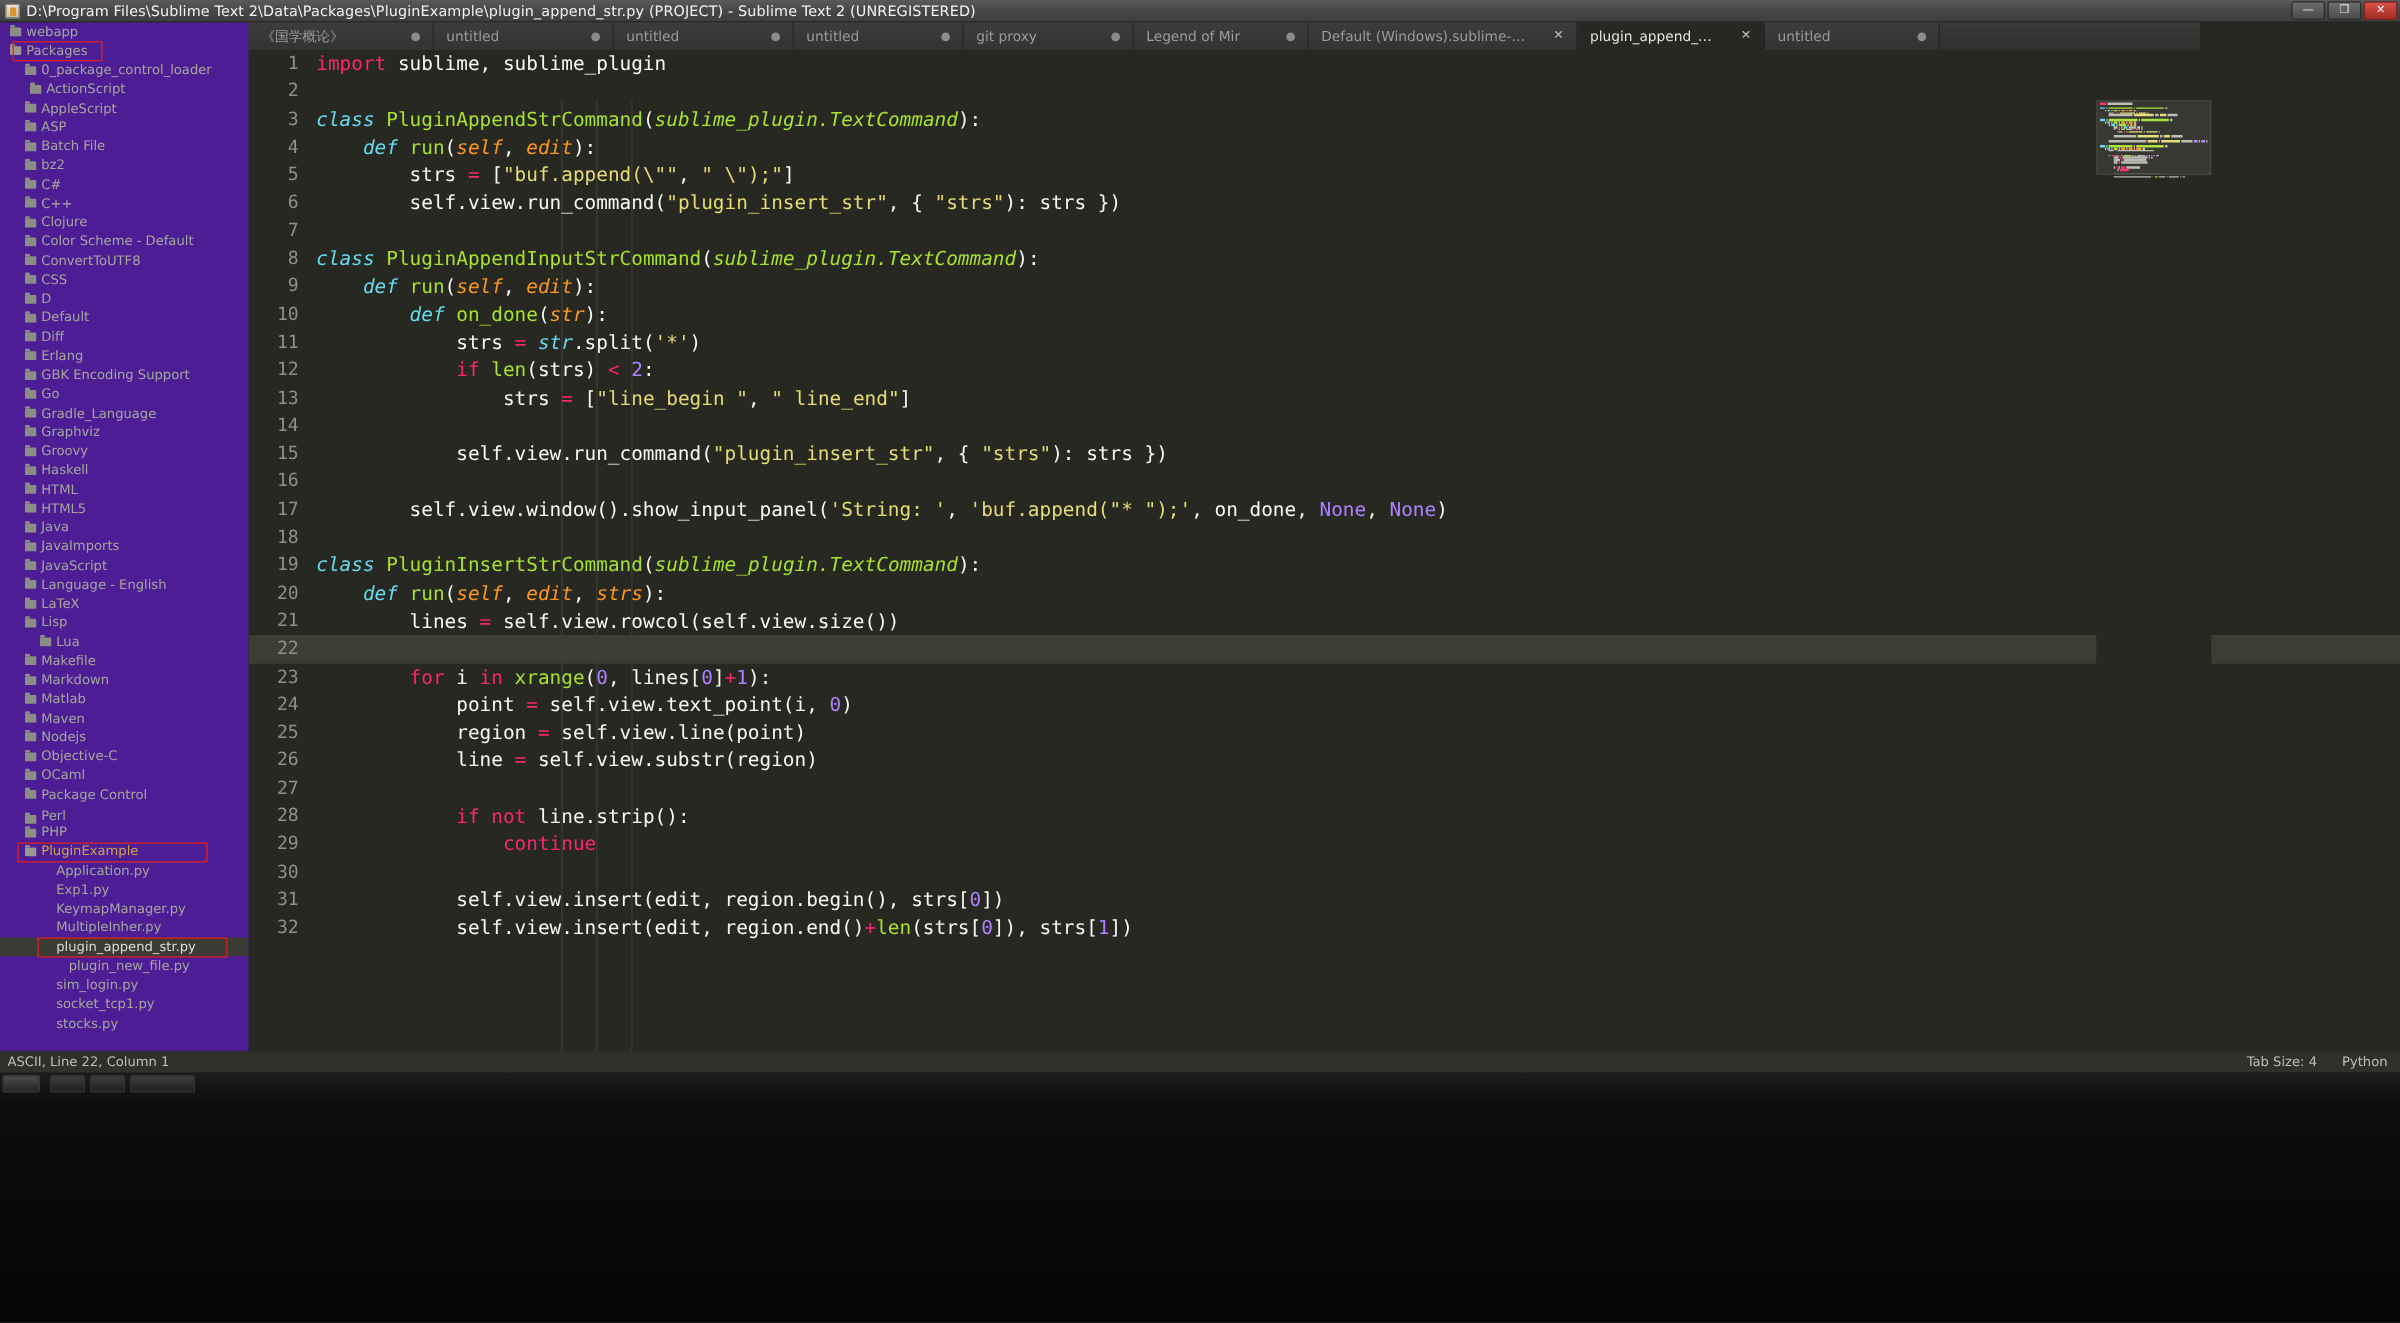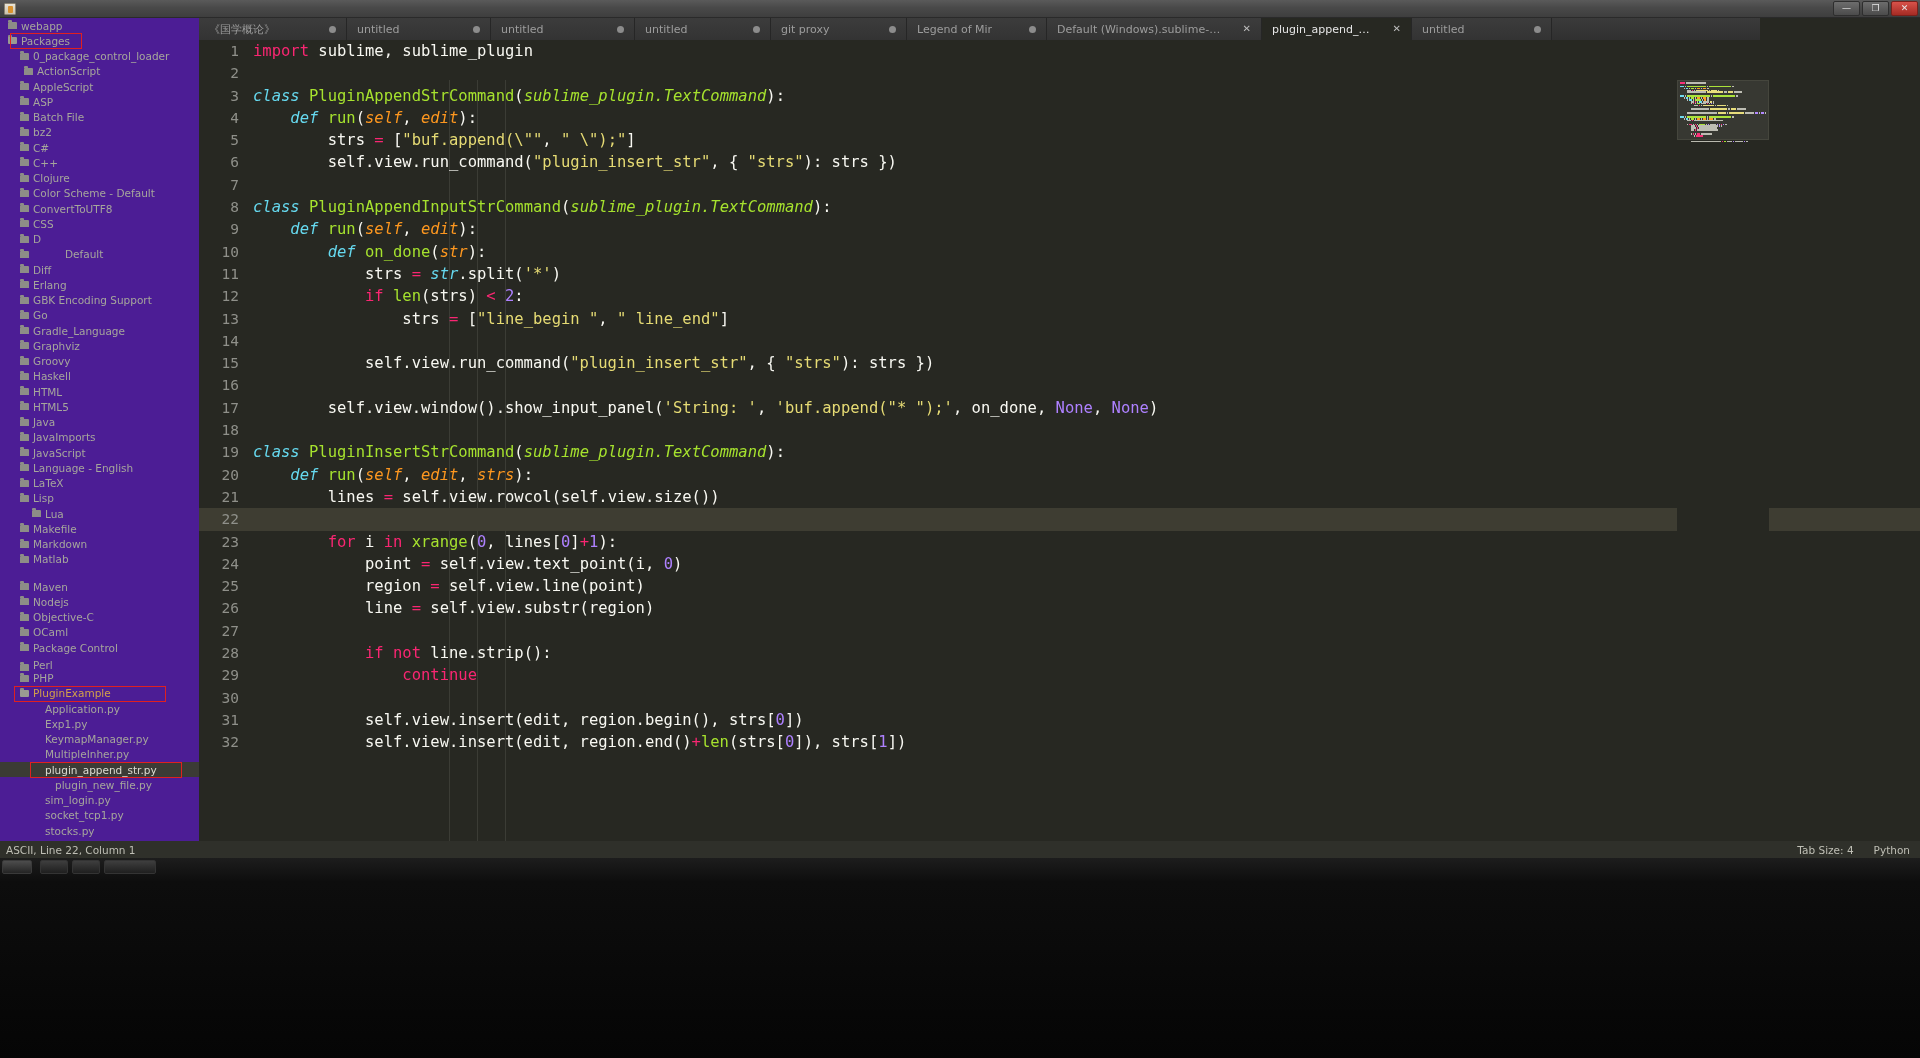--- a/index.html
+++ b/index.html
@@ -159,20 +159,21 @@
     position:absolute; top:2px; height:14px;
     background:linear-gradient(to bottom,#3e3e3e,#1f1f1f);
     border:1px solid #343434; border-radius:2px;
   }
 </style>
 </head>
 <body>
 
 <div id="titlebar">
   <div id="title-icon"></div>
+  <div id="title-text">D:\Program Files\Sublime Text 2\Data\Packages\PluginExample\plugin_append_str.py (PROJECT) - Sublime Text 2 (UNREGISTERED)</div>
   <div id="window-buttons">
     <div class="wbtn">—</div>
     <div class="wbtn">❐</div>
     <div class="wbtn close">✕</div>
   </div>
 </div>
 
 <div id="sidebar">
     <div class="side-row" style="padding-left: 8px;">
       <span class="ficon"></span>
@@ -227,21 +228,21 @@
       <span>ConvertToUTF8</span>
     </div>
     <div class="side-row" style="padding-left: 20px;">
       <span class="ficon"></span>
       <span>CSS</span>
     </div>
     <div class="side-row" style="padding-left: 20px;">
       <span class="ficon"></span>
       <span>D</span>
     </div>
-    <div class="side-row" style="padding-left: 20px; gap: 32px;">
+    <div class="side-row" style="padding-left: 20px;">
       <span class="ficon"></span>
       <span>Default</span>
     </div>
     <div class="side-row" style="padding-left: 20px;">
       <span class="ficon"></span>
       <span>Diff</span>
     </div>
     <div class="side-row" style="padding-left: 20px;">
       <span class="ficon"></span>
       <span>Erlang</span>
@@ -311,21 +312,21 @@
       <span>Makefile</span>
     </div>
     <div class="side-row" style="padding-left: 20px;">
       <span class="ficon"></span>
       <span>Markdown</span>
     </div>
     <div class="side-row" style="padding-left: 20px;">
       <span class="ficon"></span>
       <span>Matlab</span>
     </div>
-    <div class="side-row" style="padding-left: 20px; margin-top: 12px;">
+    <div class="side-row" style="padding-left: 20px;">
       <span class="ficon"></span>
       <span>Maven</span>
     </div>
     <div class="side-row" style="padding-left: 20px;">
       <span class="ficon"></span>
       <span>Nodejs</span>
     </div>
     <div class="side-row" style="padding-left: 20px;">
       <span class="ficon"></span>
       <span>Objective-C</span>

